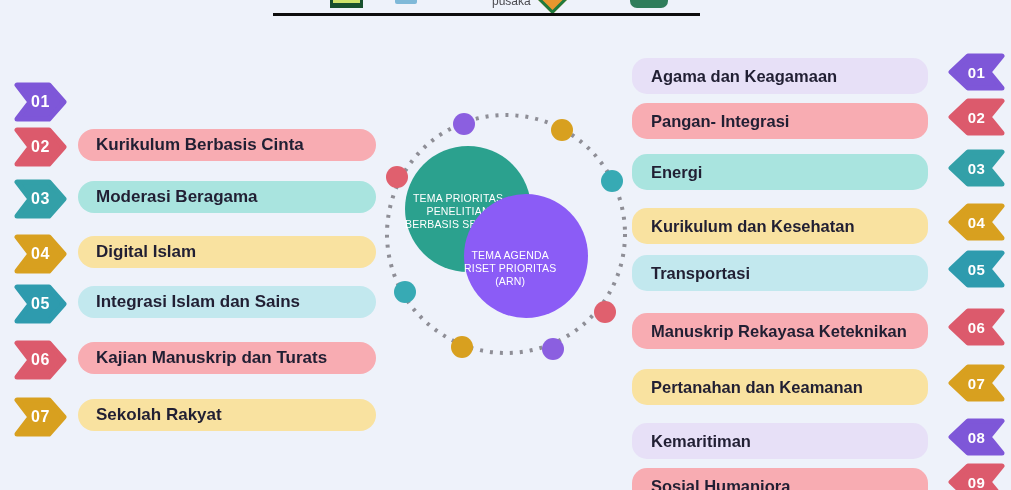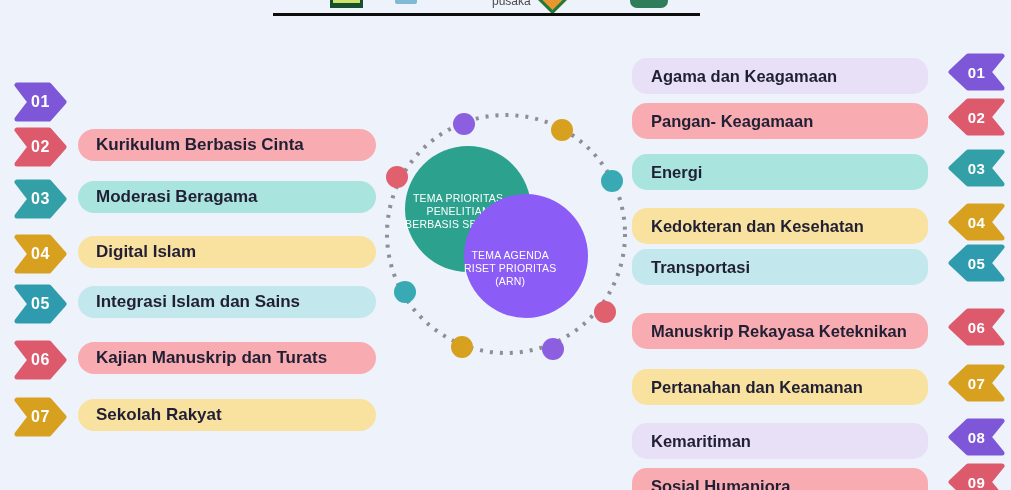--- a/index.html
+++ b/index.html
@@ -177,21 +177,21 @@
       </div>
     <div class="badge">
       <svg width="57" height="38">
           <path d="M54,3 H20 L3,19 L20,35 H54 L41,19 Z" fill="currentColor" stroke="currentColor" stroke-width="5" stroke-linejoin="round"></path>
         </svg>
       <span class="num">01</span>
     </div>
   </div>
   <div class="row rrow c-pink" style="top:98px;">
     <div class="pill">
-        <span class="lbl">Pangan- Keagamaan</span>
+        <span class="lbl">Pangan- Integrasi</span>
       </div>
     <div class="badge">
       <svg width="57" height="38">
           <path d="M54,3 H20 L3,19 L20,35 H54 L41,19 Z" fill="currentColor" stroke="currentColor" stroke-width="5" stroke-linejoin="round"></path>
         </svg>
       <span class="num">02</span>
     </div>
   </div>
   <div class="row rrow c-teal" style="top:149px;">
     <div class="pill">
@@ -199,30 +199,30 @@
       </div>
     <div class="badge">
       <svg width="57" height="38">
           <path d="M54,3 H20 L3,19 L20,35 H54 L41,19 Z" fill="currentColor" stroke="currentColor" stroke-width="5" stroke-linejoin="round"></path>
         </svg>
       <span class="num">03</span>
     </div>
   </div>
   <div class="row rrow c-yellow" style="top:203px;">
     <div class="pill">
-        <span class="lbl">Kedokteran dan Kesehatan</span>
+        <span class="lbl">Kurikulum dan Kesehatan</span>
       </div>
     <div class="badge">
       <svg width="57" height="38">
           <path d="M54,3 H20 L3,19 L20,35 H54 L41,19 Z" fill="currentColor" stroke="currentColor" stroke-width="5" stroke-linejoin="round"></path>
         </svg>
       <span class="num">04</span>
     </div>
   </div>
-  <div class="row rrow c-cyan" style="top:244px;text-decoration:underline;">
+  <div class="row rrow c-cyan" style="top:250px;text-decoration:underline;">
     <div class="pill">
         <span class="lbl">Transportasi</span>
       </div>
     <div class="badge">
       <svg width="57" height="38">
           <path d="M54,3 H20 L3,19 L20,35 H54 L41,19 Z" fill="currentColor" stroke="currentColor" stroke-width="5" stroke-linejoin="round"></path>
         </svg>
       <span class="num">05</span>
     </div>
   </div>

